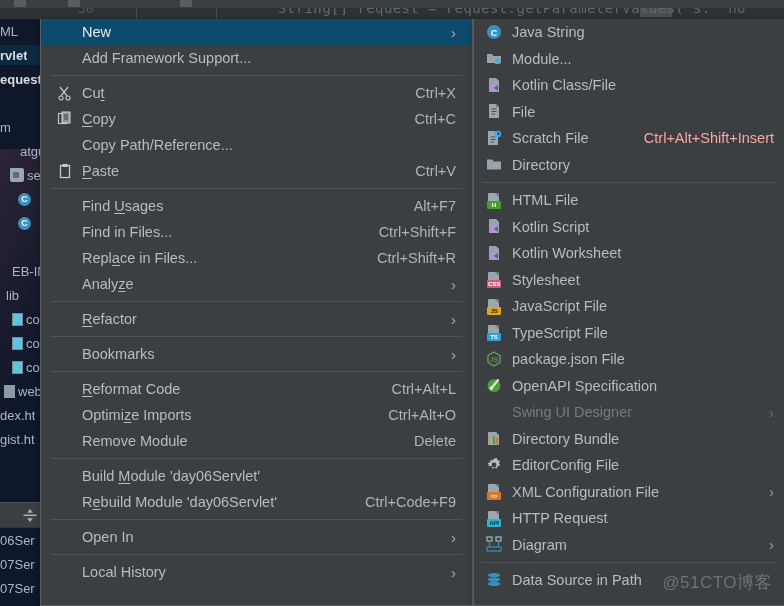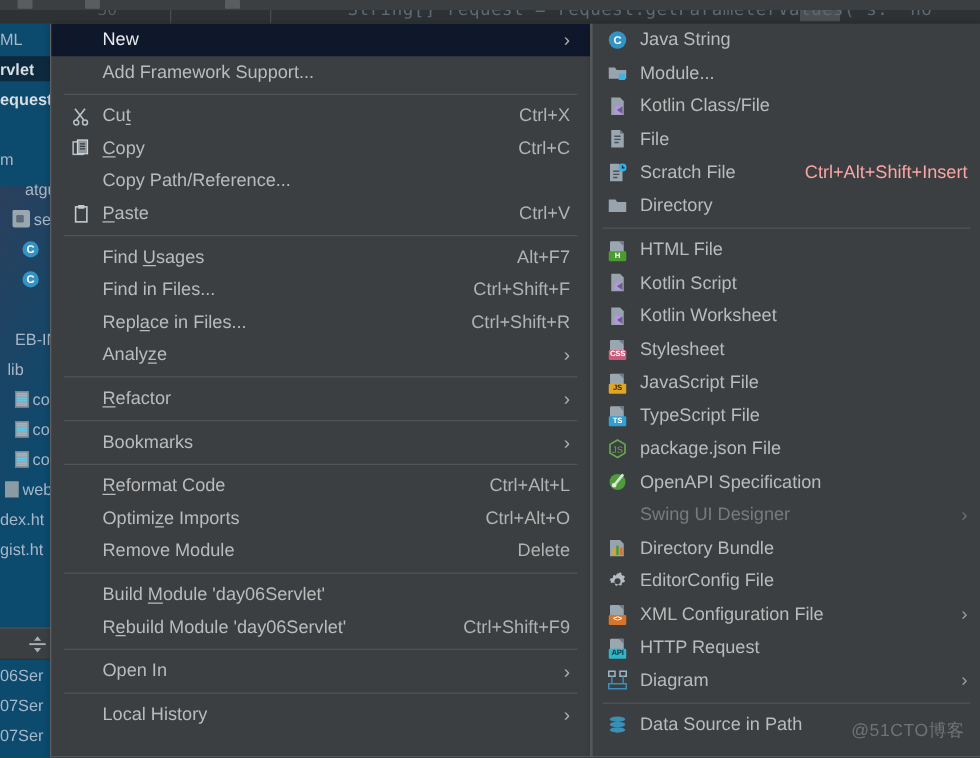--- a/index.html
+++ b/index.html
@@ -56,21 +56,21 @@
     background: #3c3f41;
   }
   .tb-icon {
     position: absolute; top: 0px; width: 12px; height: 7px;
     background: #5a5d5f; border-radius: 1px;
   }
 
   
   .tree {
     position: absolute; left: 0; top: 19px; width: 48px; height: 587px;
-    background: #0c4a6e;
+    background: #0f172a;
     overflow: hidden;
   }
   .tree-wash {
     position: absolute; left: 0; top: 130px; width: 48px; height: 330px;
     background: linear-gradient(120deg, rgba(80,50,70,.45), rgba(60,63,65,0) 70%);
   }
   .tree-row {
     position: absolute; height: 20px; left: 0; width: 48px;
     font-size: 13px; color: #a9b7c6; white-space: nowrap;
     display: flex; align-items: center;
@@ -114,21 +114,21 @@
     border: 1px solid #5c6063;
     border-top: none;
     box-shadow: 2px 2px 7px rgba(0,0,0,.45);
     overflow: hidden;
   }
   .mi {
     position: relative; height: 26px; display: flex; align-items: center;
     padding: 0 16px 0 16px; color: #bbbbbb; font-size: 14.5px;
     white-space: nowrap;
   }
-  .mi.hl { background: #0f172a; color: #e8eaec; }
+  .mi.hl { background: #0c4a6e; color: #e8eaec; }
   .mi .ico {
     flex: 0 0 auto; width: 16px; height: 16px; margin-right: 9px;
     position: relative;
   }
   .mi .noico { flex: 0 0 auto; width: 16px; margin-right: 9px; }
   .mi .lbl { flex: 1 1 auto; }
   .mi .lbl u { text-decoration: underline; text-underline-offset: 2px; }
   .mi .acc { flex: 0 0 auto; color: #b2b2b2; font-size: 14.5px; padding-left: 18px; }
   .mi .arrow {
     flex: 0 0 auto; width: 12px; margin-left: 14px; color: #b0b0b0;
@@ -170,21 +170,21 @@
     border-left: 4px solid transparent; border-top: 4px solid #6c7a84;
   }
   .badge {
     position: absolute; left: 1px; bottom: 0px; width: 14px; height: 8px;
     font-size: 6.2px; font-weight: bold; color: #fff;
     text-align: center; line-height: 8px; letter-spacing: -.2px;
     border-radius: 1px;
   }
   .watermark {
     position: absolute; right: 12px; bottom: 12px;
-    font-size: 14px; color: #6f7376; letter-spacing: .5px; margin-left: 48px;
+    font-size: 17px; color: #6f7376; letter-spacing: .5px; margin-left: 48px;
   }
 </style>
 </head>
 <body>
 
 <div id="root">
 
   <div class="ide-bg"></div>
 
   <div class="editor-strip">
@@ -379,21 +379,21 @@
         <span class="acc">Delete</span>
       </div>
       <div class="sep"></div>
       <div class="mi">
         <span class="noico"></span>
         <span class="lbl">Build <u>M</u>odule 'day06Servlet'</span>
       </div>
       <div class="mi">
         <span class="noico"></span>
         <span class="lbl">R<u>e</u>build Module 'day06Servlet'</span>
-        <span class="acc">Ctrl+Shift+F9</span>
+        <span class="acc">Ctrl+Code+F9</span>
       </div>
       <div class="sep"></div>
       <div class="mi">
         <span class="noico"></span>
         <span class="lbl">Open In</span>
         <span class="arrow">›</span>
       </div>
       <div class="sep"></div>
       <div class="mi">
         <span class="noico"></span>

